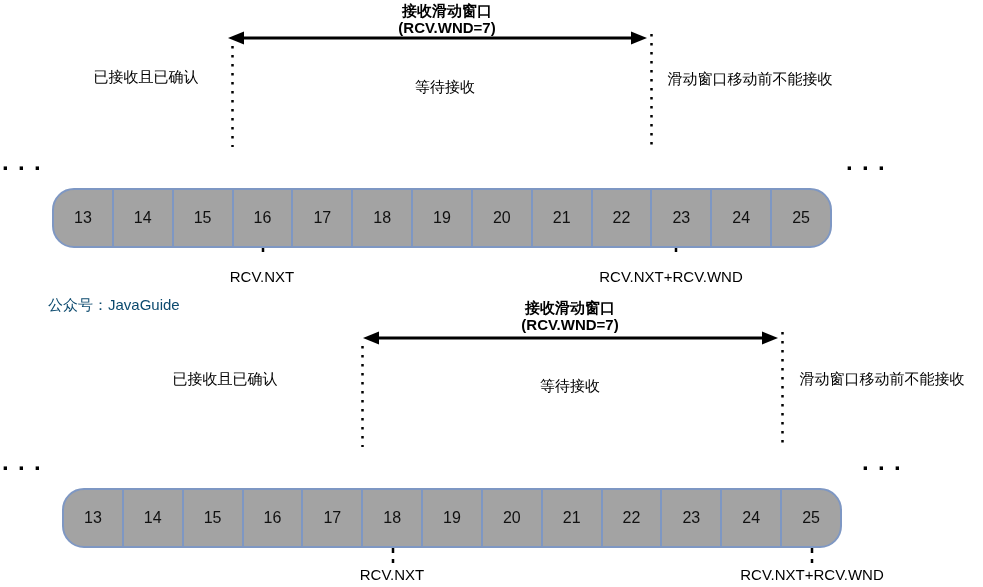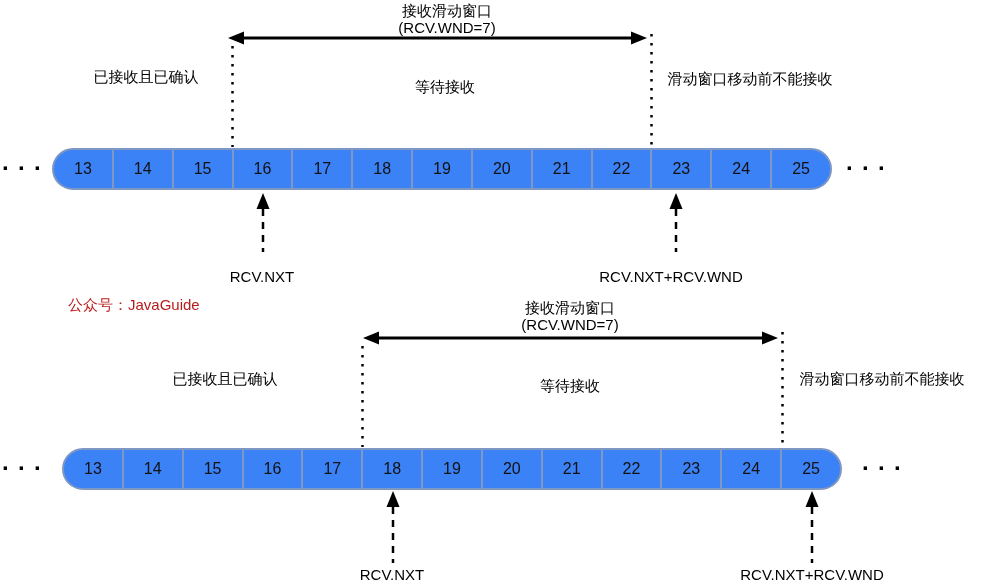--- a/index.html
+++ b/index.html
@@ -7,47 +7,48 @@
     position:relative;
     width:983px;height:587px;
     background:#ffffff;
     font-family:"Liberation Sans","DejaVu Sans",sans-serif;
     color:#000;
     overflow:hidden;
   }
   .overlay{position:absolute;left:0;top:0;width:983px;height:587px;pointer-events:none;}
   .lbl{position:absolute;white-space:nowrap;font-size:15px;line-height:17px;color:#000;}
   .center{transform:translateX(-50%);text-align:center;}
-  .title-block{position:absolute;transform:translateX(-50%);text-align:center;font-size:15px;line-height:17px;}
+  .title-block{position:absolute;transform:translateX(-50%);text-align:center;font-size:15px;line-height:17px;font-weight:bold;}
   .pointer-lbl{position:absolute;transform:translateX(-50%);font-size:15px;color:#000;white-space:nowrap;}
   .seq-row{
     position:absolute;
     display:flex;
-    height:42px;width:780px;
-    background:#3b82f6;
+    height:60px;width:780px;
+    background:#a3a3a3;
     border:2.5px solid #7e97c3;
     border-radius:22px;
     box-sizing:border-box;
+    margin-top:40px;
   }
   .seq-row .cell{
     flex:1 1 0;
     display:flex;align-items:center;justify-content:center;
     font-size:16px;color:#111;
     border-left:2.5px solid #7e97c3;
     box-sizing:border-box;
   }
   .seq-row .cell:first-child{border-left:none;}
   .dots{
     position:absolute;transform:translateX(-50%);
     font-size:24px;font-weight:700;letter-spacing:8px;color:#000;
     line-height:24px;
   }
   .watermark{
-    position:absolute;left:68px;top:294px;
-    font-size:15px;line-height:21px;color:#b91c1c;white-space:nowrap;
+    position:absolute;left:48px;top:294px;
+    font-size:15px;line-height:21px;color:#0c4a6e;white-space:nowrap;
   }
   svg line.solid{stroke:#000;stroke-width:3;}
   svg line.dotted{stroke:#000;stroke-width:2.5;stroke-dasharray:2.5 6.5;}
   svg line.dashed{stroke:#000;stroke-width:2.5;stroke-dasharray:7 6;}
   svg polygon{fill:#000;}
 </style>
 </head>
 <body>
 
 <div class="canvas">

